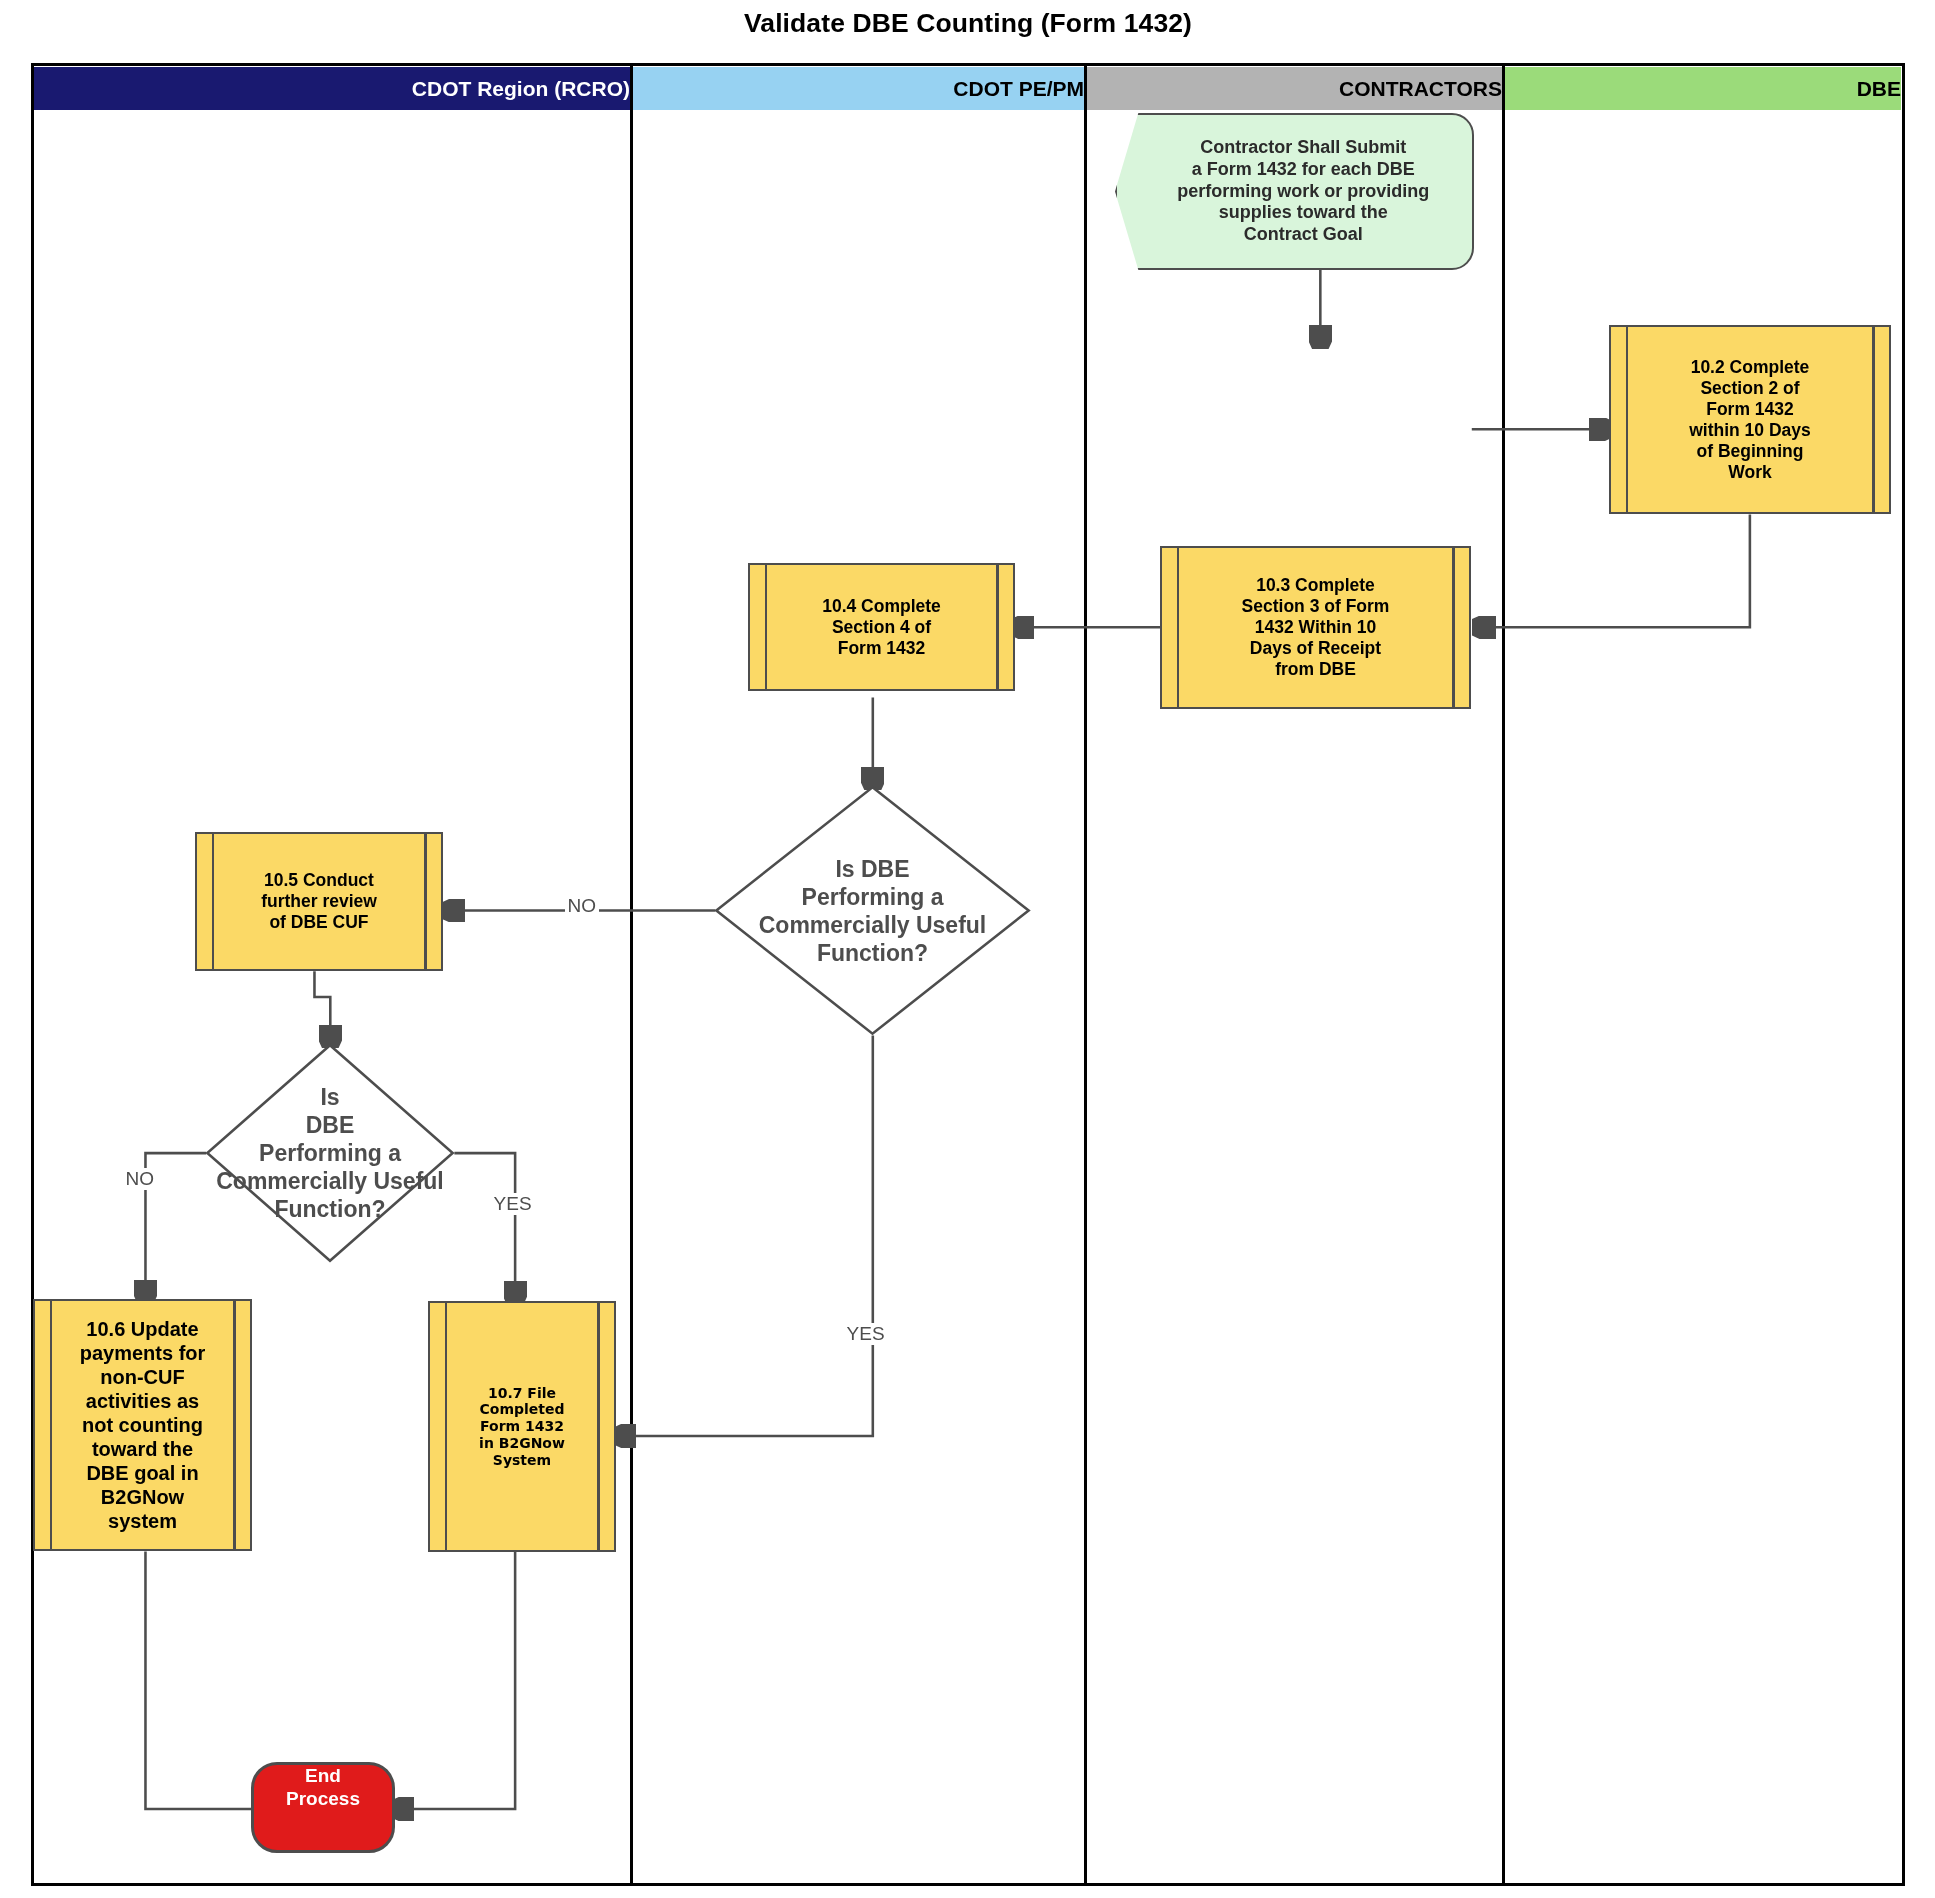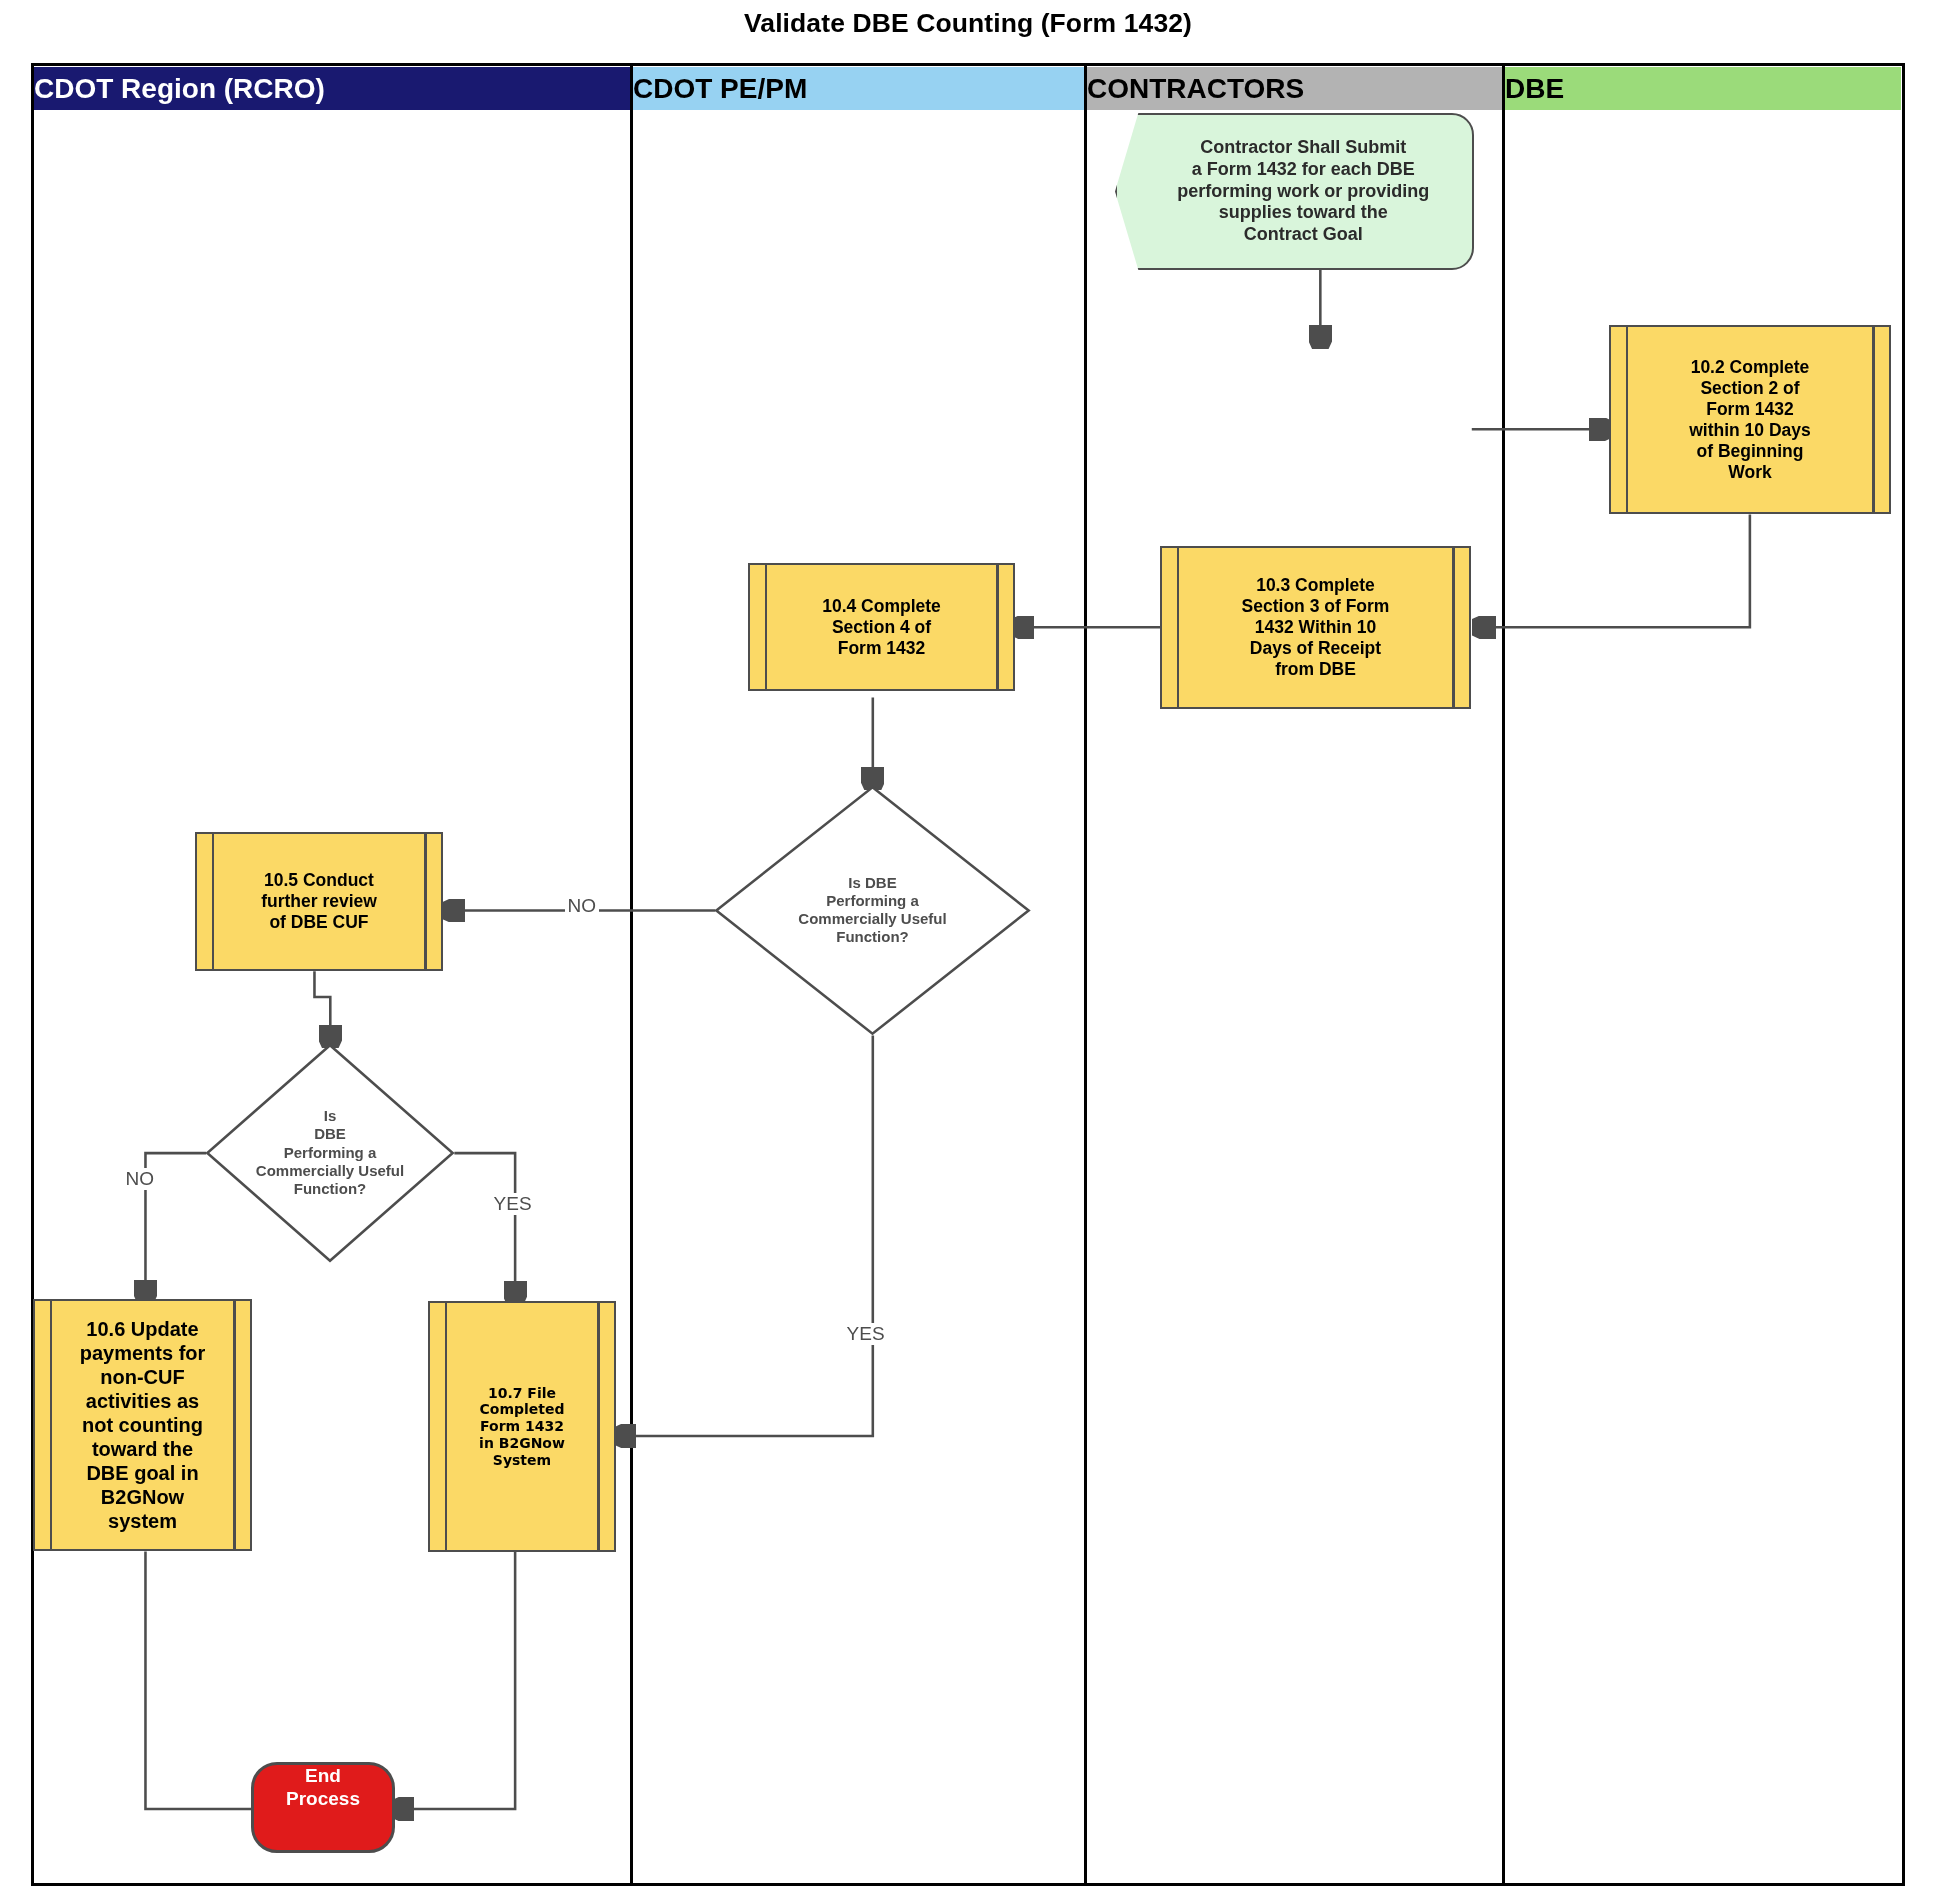--- a/index.html
+++ b/index.html
@@ -16,21 +16,21 @@
   
   #lane-frame{
     position:absolute; left:31px; top:63px; width:1874px; height:1823px;
     border:3.4px solid #000000; box-sizing:border-box; background:#ffffff;
   }
   .lane-divider{position:absolute; top:0; width:3px; height:100%; background:#000000;}
 
   
   .lane-header{
     position:absolute; top:67px; height:43px; line-height:43px;
-    text-align:left; font-size:28px; font-weight:bold;
+    text-align:right; font-size:21px; font-weight:bold;
     box-sizing:border-box; overflow:hidden; white-space:nowrap;
   }
 
   
   .shape{position:absolute; box-sizing:border-box;}
 
   
   .predef{
     background:#FBD966; border:2.6px solid #4D4D4D;
     display:flex; align-items:center; justify-content:center;
@@ -57,21 +57,21 @@
     text-align:center; color:#2b2b2b; font-weight:bold;
     font-size:18px; line-height:1.22; padding:0 14.5px 0 32px; white-space:pre-line;
   }
 
   
   .decision{overflow:visible;}
   .decision svg{position:absolute; left:0; top:0; overflow:visible;}
   .decision .txt{
     position:absolute; left:50%; top:50%; transform:translate(-50%,-50%);
     text-align:center; color:#4D4D4D; font-weight:bold;
-    font-size:15px; line-height:1.22; white-space:pre-line; width:max-content;
+    font-size:23px; line-height:1.22; white-space:pre-line; width:max-content;
   }
 
   
   .terminator{
     background:#E01B1B; border:3px solid #4D4D4D; border-radius:26px/26px;
     display:flex; justify-content:center;
   }
   .terminator .txt{
     text-align:center; color:#ffffff; font-weight:bold;
     font-size:19px; line-height:1.20; white-space:pre-line;

